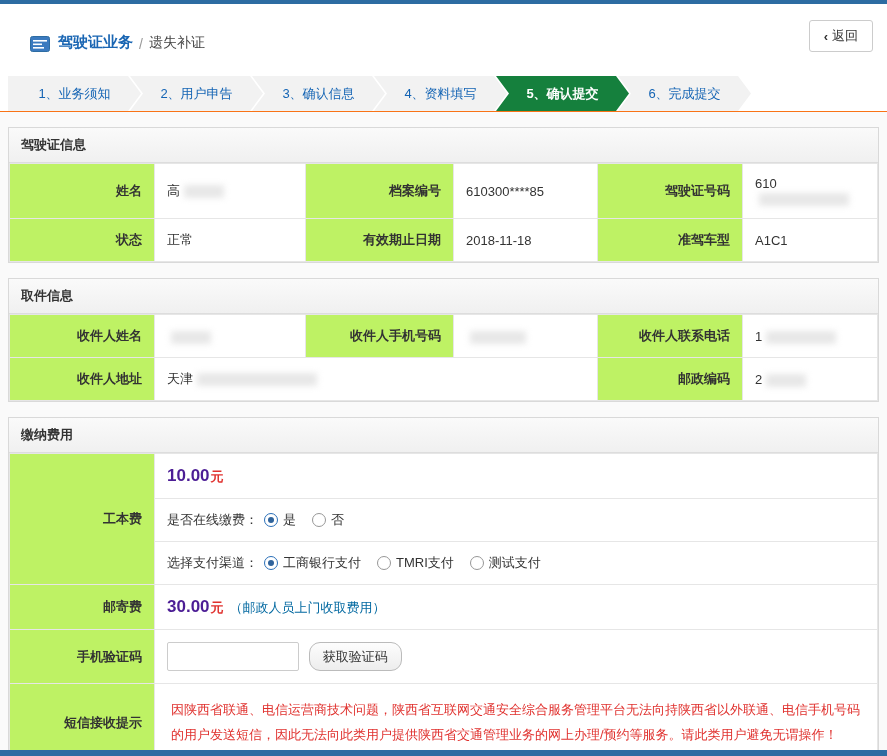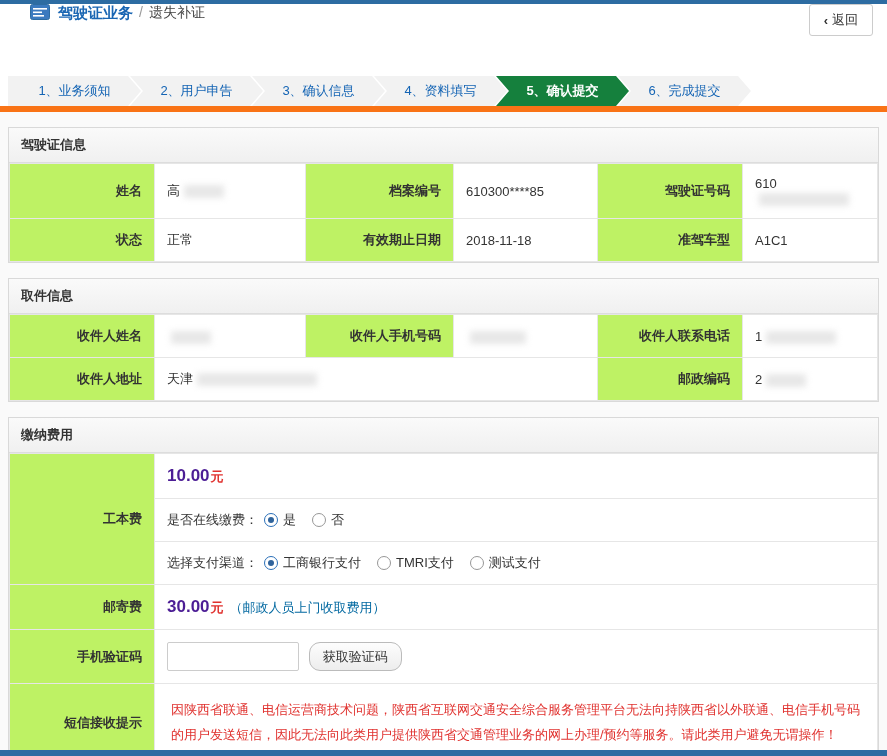--- a/index.html
+++ b/index.html
@@ -6,36 +6,36 @@
   html,body { width:887px; height:756px; }
   body {
     font-family:"Liberation Sans","DejaVu Sans",sans-serif;
     background:#fafafa; color:#333; font-size:13px;
     position:relative; overflow:hidden;
   }
   .topbar { height:4px; background:#2d6ca2; }
   .bottombar { position:absolute; left:0; bottom:0; width:100%; height:6px; background:#2d6ca2; }
 
   
-  .header { height:48px; background:#fff; display:flex; align-items:flex-start; padding:0 14px 0 30px; }
+  .header { height:48px; background:#fff; display:flex; align-items:flex-end; padding:0 14px 0 30px; }
   .title-icon { width:20px; height:16px; margin-right:8px; flex:0 0 auto; }
   .page-title { color:#1a66b3; font-size:15px; font-weight:bold; }
   .title-sep { color:#999; margin:0 6px; font-size:14px; }
   .page-subtitle { color:#444; font-size:14px; }
   .back-btn {
     margin-left:auto; background:#fff; border:1px solid #ccc; border-radius:3px;
     padding:6px 14px; font-size:13px; color:#333; cursor:pointer; display:flex; align-items:center; gap:4px;
     font-family:inherit;
   }
   .back-chevron { font-size:13px; color:#333; font-weight:bold; }
 
   .top-spacer { height:24px; background:#fff; }
 
   
-  .steps-bar { background:#fff; border-bottom:6px solid #f97316; padding-left:8px; display:flex; height:36px; }
+  .steps-bar { background:#fff; border-bottom:1px solid #f97316; padding-left:8px; display:flex; height:36px; }
   .step {
     width:133px; display:flex; align-items:center; justify-content:center;
     font-size:13px; color:#1464b4; background:#f2f2f2;
     clip-path:polygon(0 0, calc(100% - 13px) 0, 100% 50%, calc(100% - 13px) 100%, 0 100%, 13px 50%);
     margin-left:-11px;
   }
   .step:first-child {
     clip-path:polygon(0 0, calc(100% - 13px) 0, 100% 50%, calc(100% - 13px) 100%, 0 100%);
     margin-left:0;
   }

